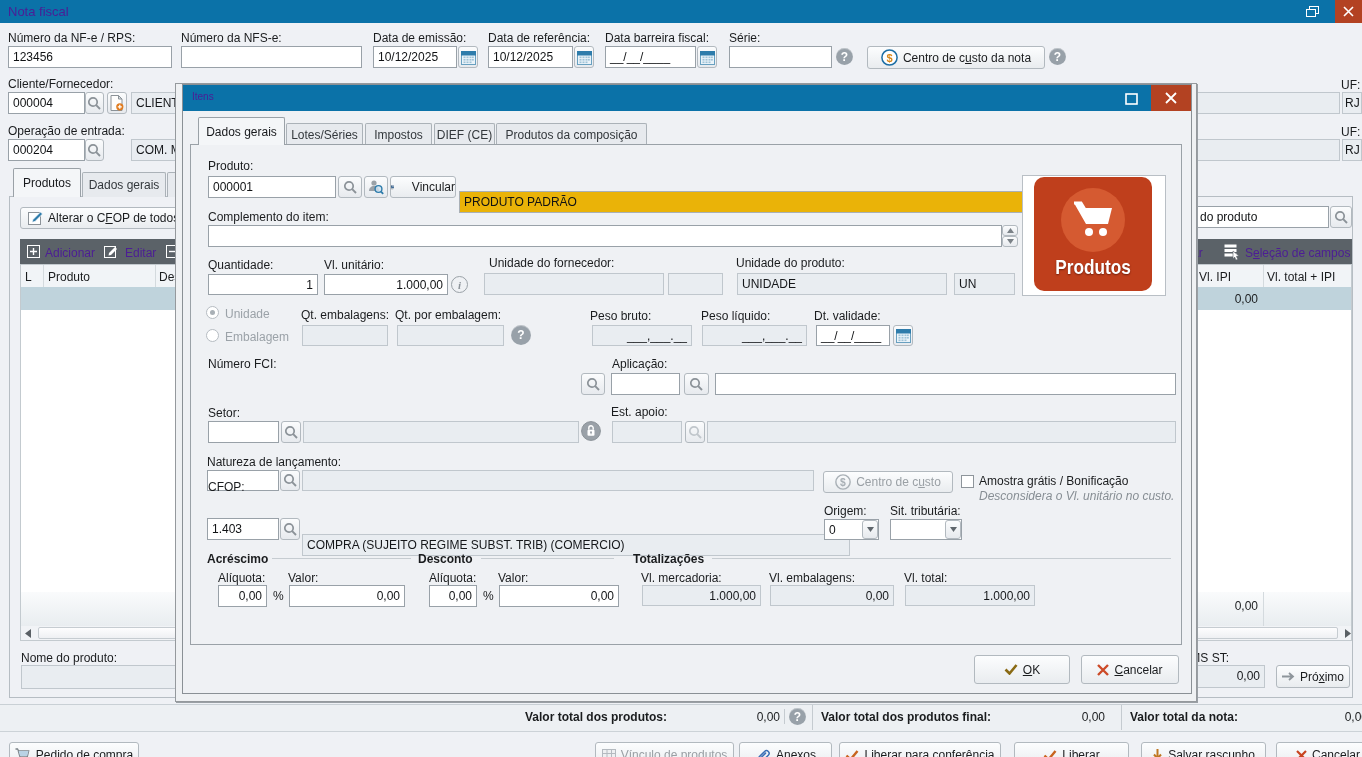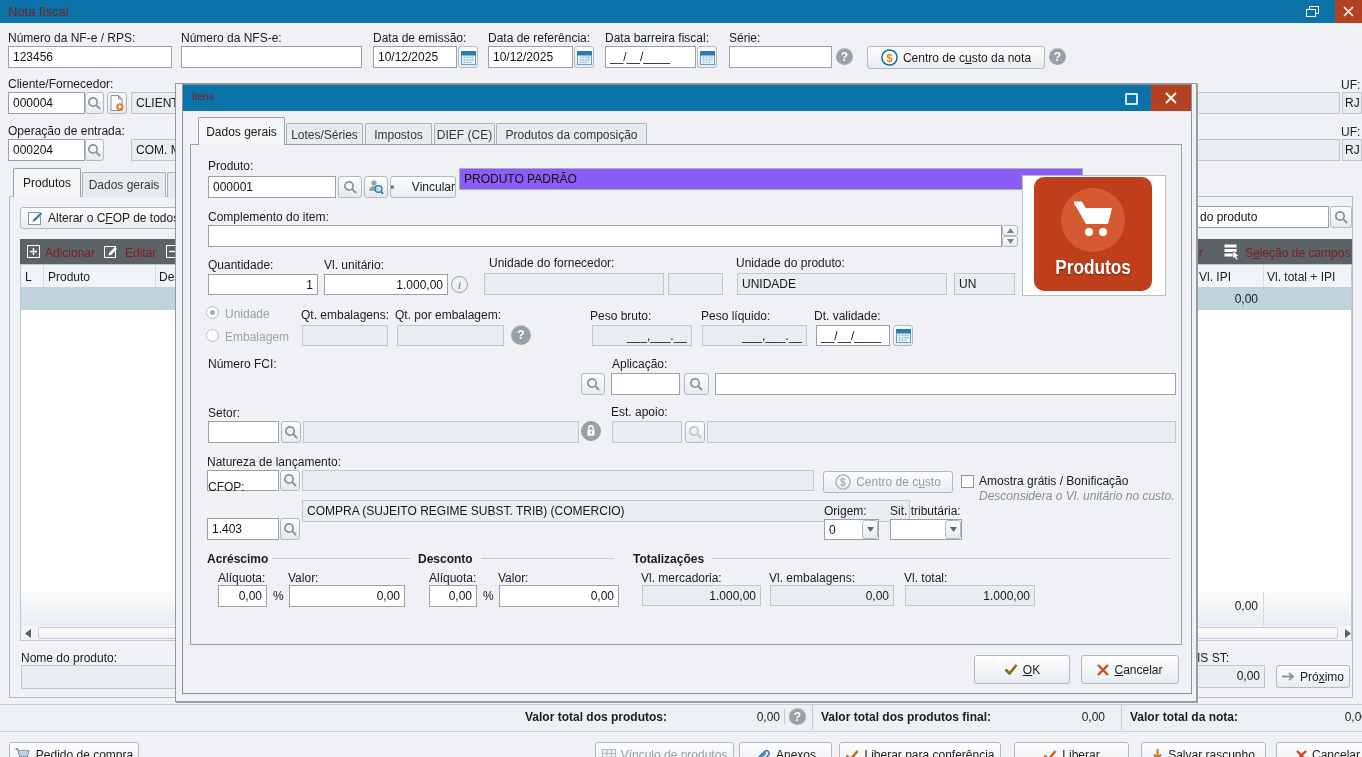--- a/index.html
+++ b/index.html
@@ -6,21 +6,21 @@
 .lb{position:absolute;white-space:nowrap;font-size:12px;color:#1a1c1e}
 .in{position:absolute;box-sizing:border-box;background:#fff;border:1px solid #99a1a8;font-size:12px;padding:3px 4px 0 4px;white-space:nowrap;overflow:hidden;color:#101214}
 .di{background:#e9edf1;border:1px solid #c0c7cd;color:#15171a}
 .ra{text-align:right}
 .btn{position:absolute;box-sizing:border-box;background:linear-gradient(#fcfdfe,#e9ecef);border:1px solid #b2b9bf;border-radius:3px;display:flex;align-items:center;justify-content:center;gap:5px;font-size:12px;white-space:nowrap;color:#1a1c1e}
 .sqb{position:absolute;box-sizing:border-box;background:linear-gradient(#fbfcfd,#e7eaee);border:1px solid #b2b9bf;border-radius:3px;display:flex;align-items:center;justify-content:center}
 .help{position:absolute;border-radius:50%;background:#98a1a9;color:#fff;font-weight:bold;display:flex;align-items:center;justify-content:center;font-size:12px;box-shadow:inset 0 1px 0 rgba(255,255,255,.35)}
 .tabA{position:absolute;box-sizing:border-box;background:#f4f6f8;border:1px solid #9aa1a7;border-bottom:none;display:flex;align-items:center;justify-content:center;font-size:12px;border-radius:2px 2px 0 0}
 .tabI{position:absolute;box-sizing:border-box;background:#e7eaee;border:1px solid #abb2b8;border-bottom:none;display:flex;align-items:center;justify-content:center;font-size:12px;color:#33383c;border-radius:2px 2px 0 0}
 .b{font-weight:bold}
-.wt{color:#7f1d1d}
+.wt{color:#4c1d95}
 svg{display:block}
 .radio1,.radio0{width:13px;height:13px;border-radius:50%;background:#fff;border:1px solid #b6bcc2;box-sizing:border-box}
 .radio1::after{content:"";display:block;width:5px;height:5px;border-radius:50%;background:#a9b0b6;margin:3px}
 </style></head><body>
 
 <div class="ab" style="left:0;top:0;width:1362px;height:23px;background:#0b72a8"></div>
 <div class="ab wt" style="left:8px;top:4px;font-size:13px">Nota fiscal</div>
 <div class="ab" style="left:1306px;top:6px">
 <svg width="13" height="12" viewBox="0 0 13 12">
       <rect x="3.5" y="0.5" width="9" height="7" fill="none" stroke="#fff"></rect>
@@ -346,21 +346,21 @@
 <div class="btn" style="left:214px;top:92px;width:66px;height:22px;gap:17px">
         <svg width="16" height="15" viewBox="0 0 16 15">
           <rect x="0.5" y="0.5" width="11" height="10" fill="#2e5e8f" stroke="#24496e"></rect>
           <path d="M3.5 7.5c0-2.5 1.5-4 4-4h2" fill="none" stroke="#fff" stroke-width="1.5"></path>
           <path d="M8 1.5l2.5 2L8 5.8z" fill="#fff"></path>
           <rect x="1.5" y="11.5" width="9" height="3" fill="#e8eef3" stroke="#8b9298" stroke-width=".8"></rect>
           <path d="M3.5 11.5v3M5.5 11.5v3M7.5 11.5v3" stroke="#8b9298" stroke-width=".8"></path>
         </svg>
         <span>Vincular</span>
       </div>
-<div class="in" style="left:283px;top:84px;width:624px;height:22px;background:#8b5cf6;border-color:#a9b0b6">PRODUTO PADRÃO</div>
+<div class="in" style="left:283px;top:107px;width:624px;height:22px;background:#eab308;border-color:#a9b0b6">PRODUTO PADRÃO</div>
 
 <div class="ab" style="left:846px;top:91px;width:144px;height:121px;background:#fff;border:1px solid #b9bfc5;box-sizing:border-box"></div>
 <div class="ab" style="left:858px;top:93px;width:118px;height:114px;background:#bf3f1c;border-radius:10px;overflow:hidden">
   <div class="ab" style="left:27px;top:11px;width:64px;height:64px;border-radius:50%;background:#d55a31"></div>
   <svg class="ab" style="left:38px;top:22px" width="44" height="42" viewBox="0 0 44 42">
           <path d="M2 4h7l3 5h28l-4 16H14z" fill="#fff"></path>
           <path d="M2 4h7l3 5-2 3" fill="none" stroke="#fff" stroke-width="3"></path>
           <circle cx="17" cy="33" r="4" fill="#fff"></circle>
           <circle cx="31" cy="33" r="4" fill="#fff"></circle>
         </svg>
@@ -495,21 +495,21 @@
 <div class="lb" style="left:803px;top:405px;color:#878e94;font-style:italic">Desconsidera o Vl. unitário no custo.</div>
 
 <div class="lb" style="left:32px;top:396px">CFOP:</div>
 <div class="in" style="left:31px;top:434px;width:72px;height:22px">1.403</div>
 <div class="sqb magx" style="left:104px;top:434px;width:20px;height:22px">
         <svg width="15" height="15" viewBox="0 0 15 15">
           <circle cx="6" cy="6" r="4.2" fill="none" stroke="#8b9298" stroke-width="1.7"></circle>
           <line x1="9.2" y1="9.2" x2="13" y2="13" stroke="#8b9298" stroke-width="1.9"></line>
         </svg>
       </div>
-<div class="in di" style="left:126px;top:416px;width:608px;height:22px">COMPRA (SUJEITO REGIME SUBST. TRIB) (COMERCIO)</div>
+<div class="in di" style="left:126px;top:450px;width:548px;height:22px">COMPRA (SUJEITO REGIME SUBST. TRIB) (COMERCIO)</div>
 <div class="lb" style="left:648px;top:420px">Origem:</div>
 <div class="in" style="left:648px;top:435px;width:55px;height:21px">0</div>
 <div class="sqb" style="left:686px;top:436px;width:16px;height:19px">
         <svg width="7" height="5" viewBox="0 0 7 5">
           <path d="M0 0l3.5 5L7 0z" fill="#5f666c"></path>
         </svg>
       </div>
 <div class="lb" style="left:714px;top:420px">Sit. tributária:</div>
 <div class="in" style="left:714px;top:435px;width:72px;height:21px"></div>
 <div class="sqb" style="left:769px;top:436px;width:16px;height:19px">

